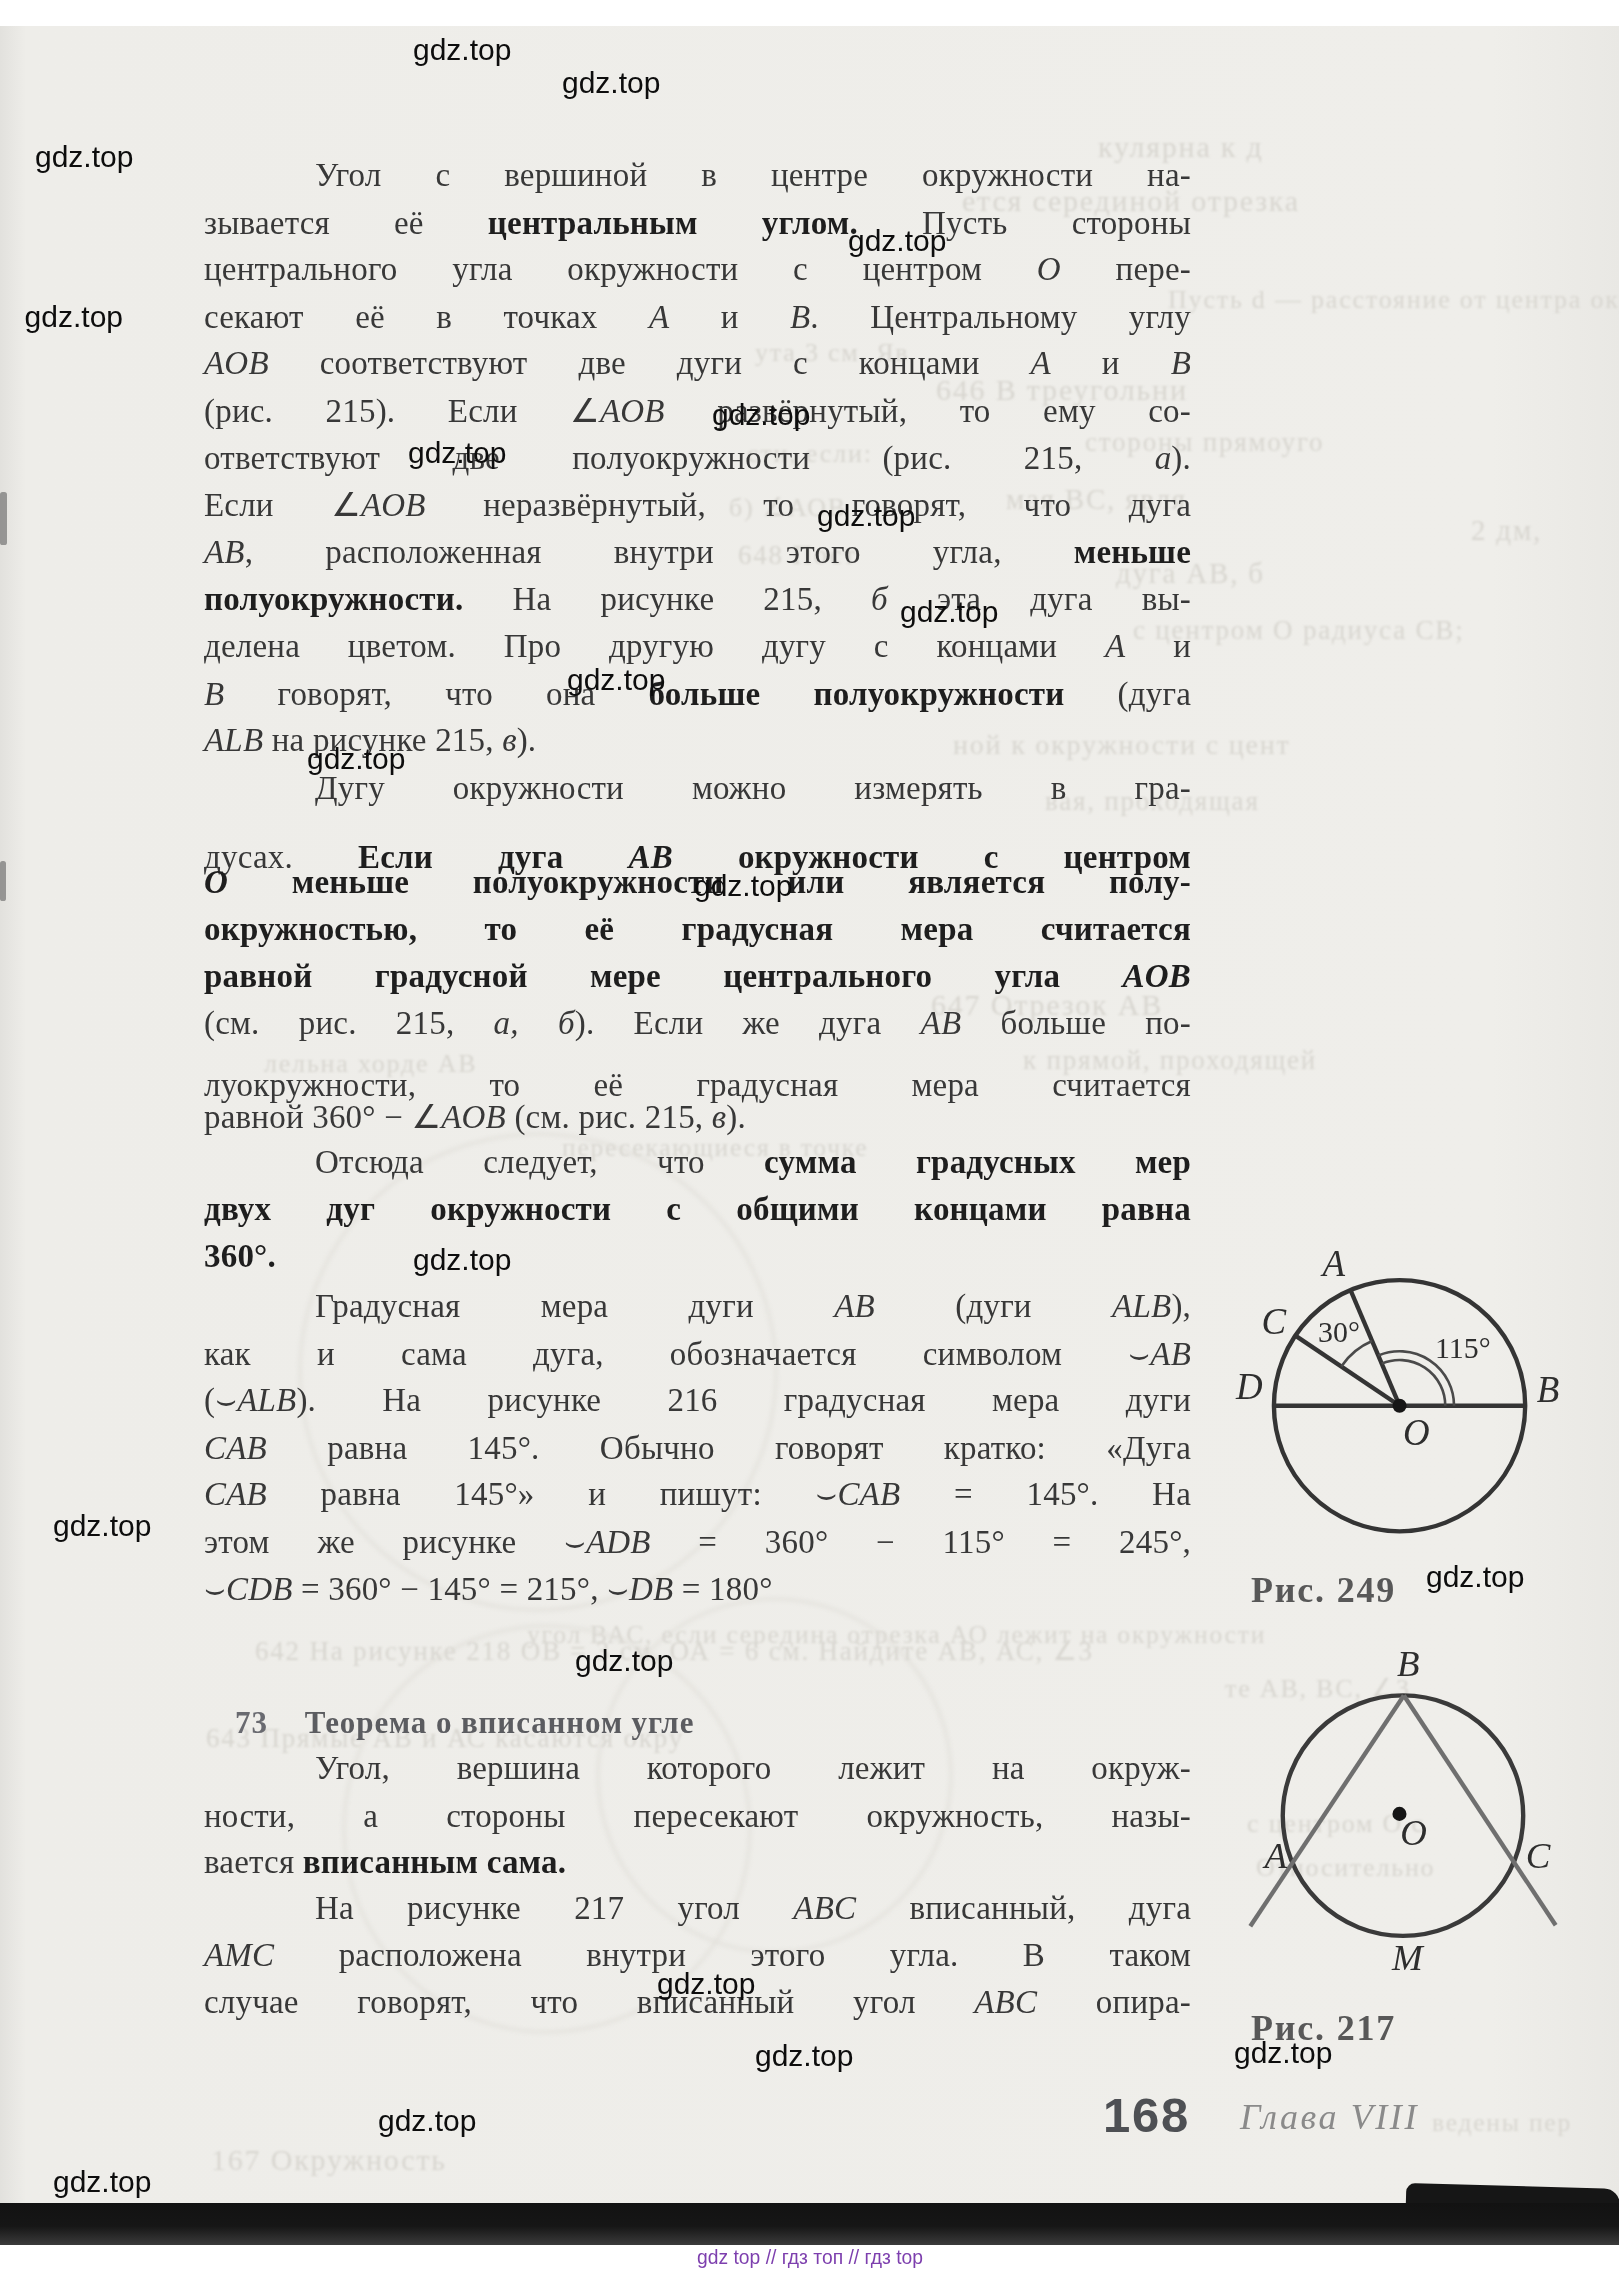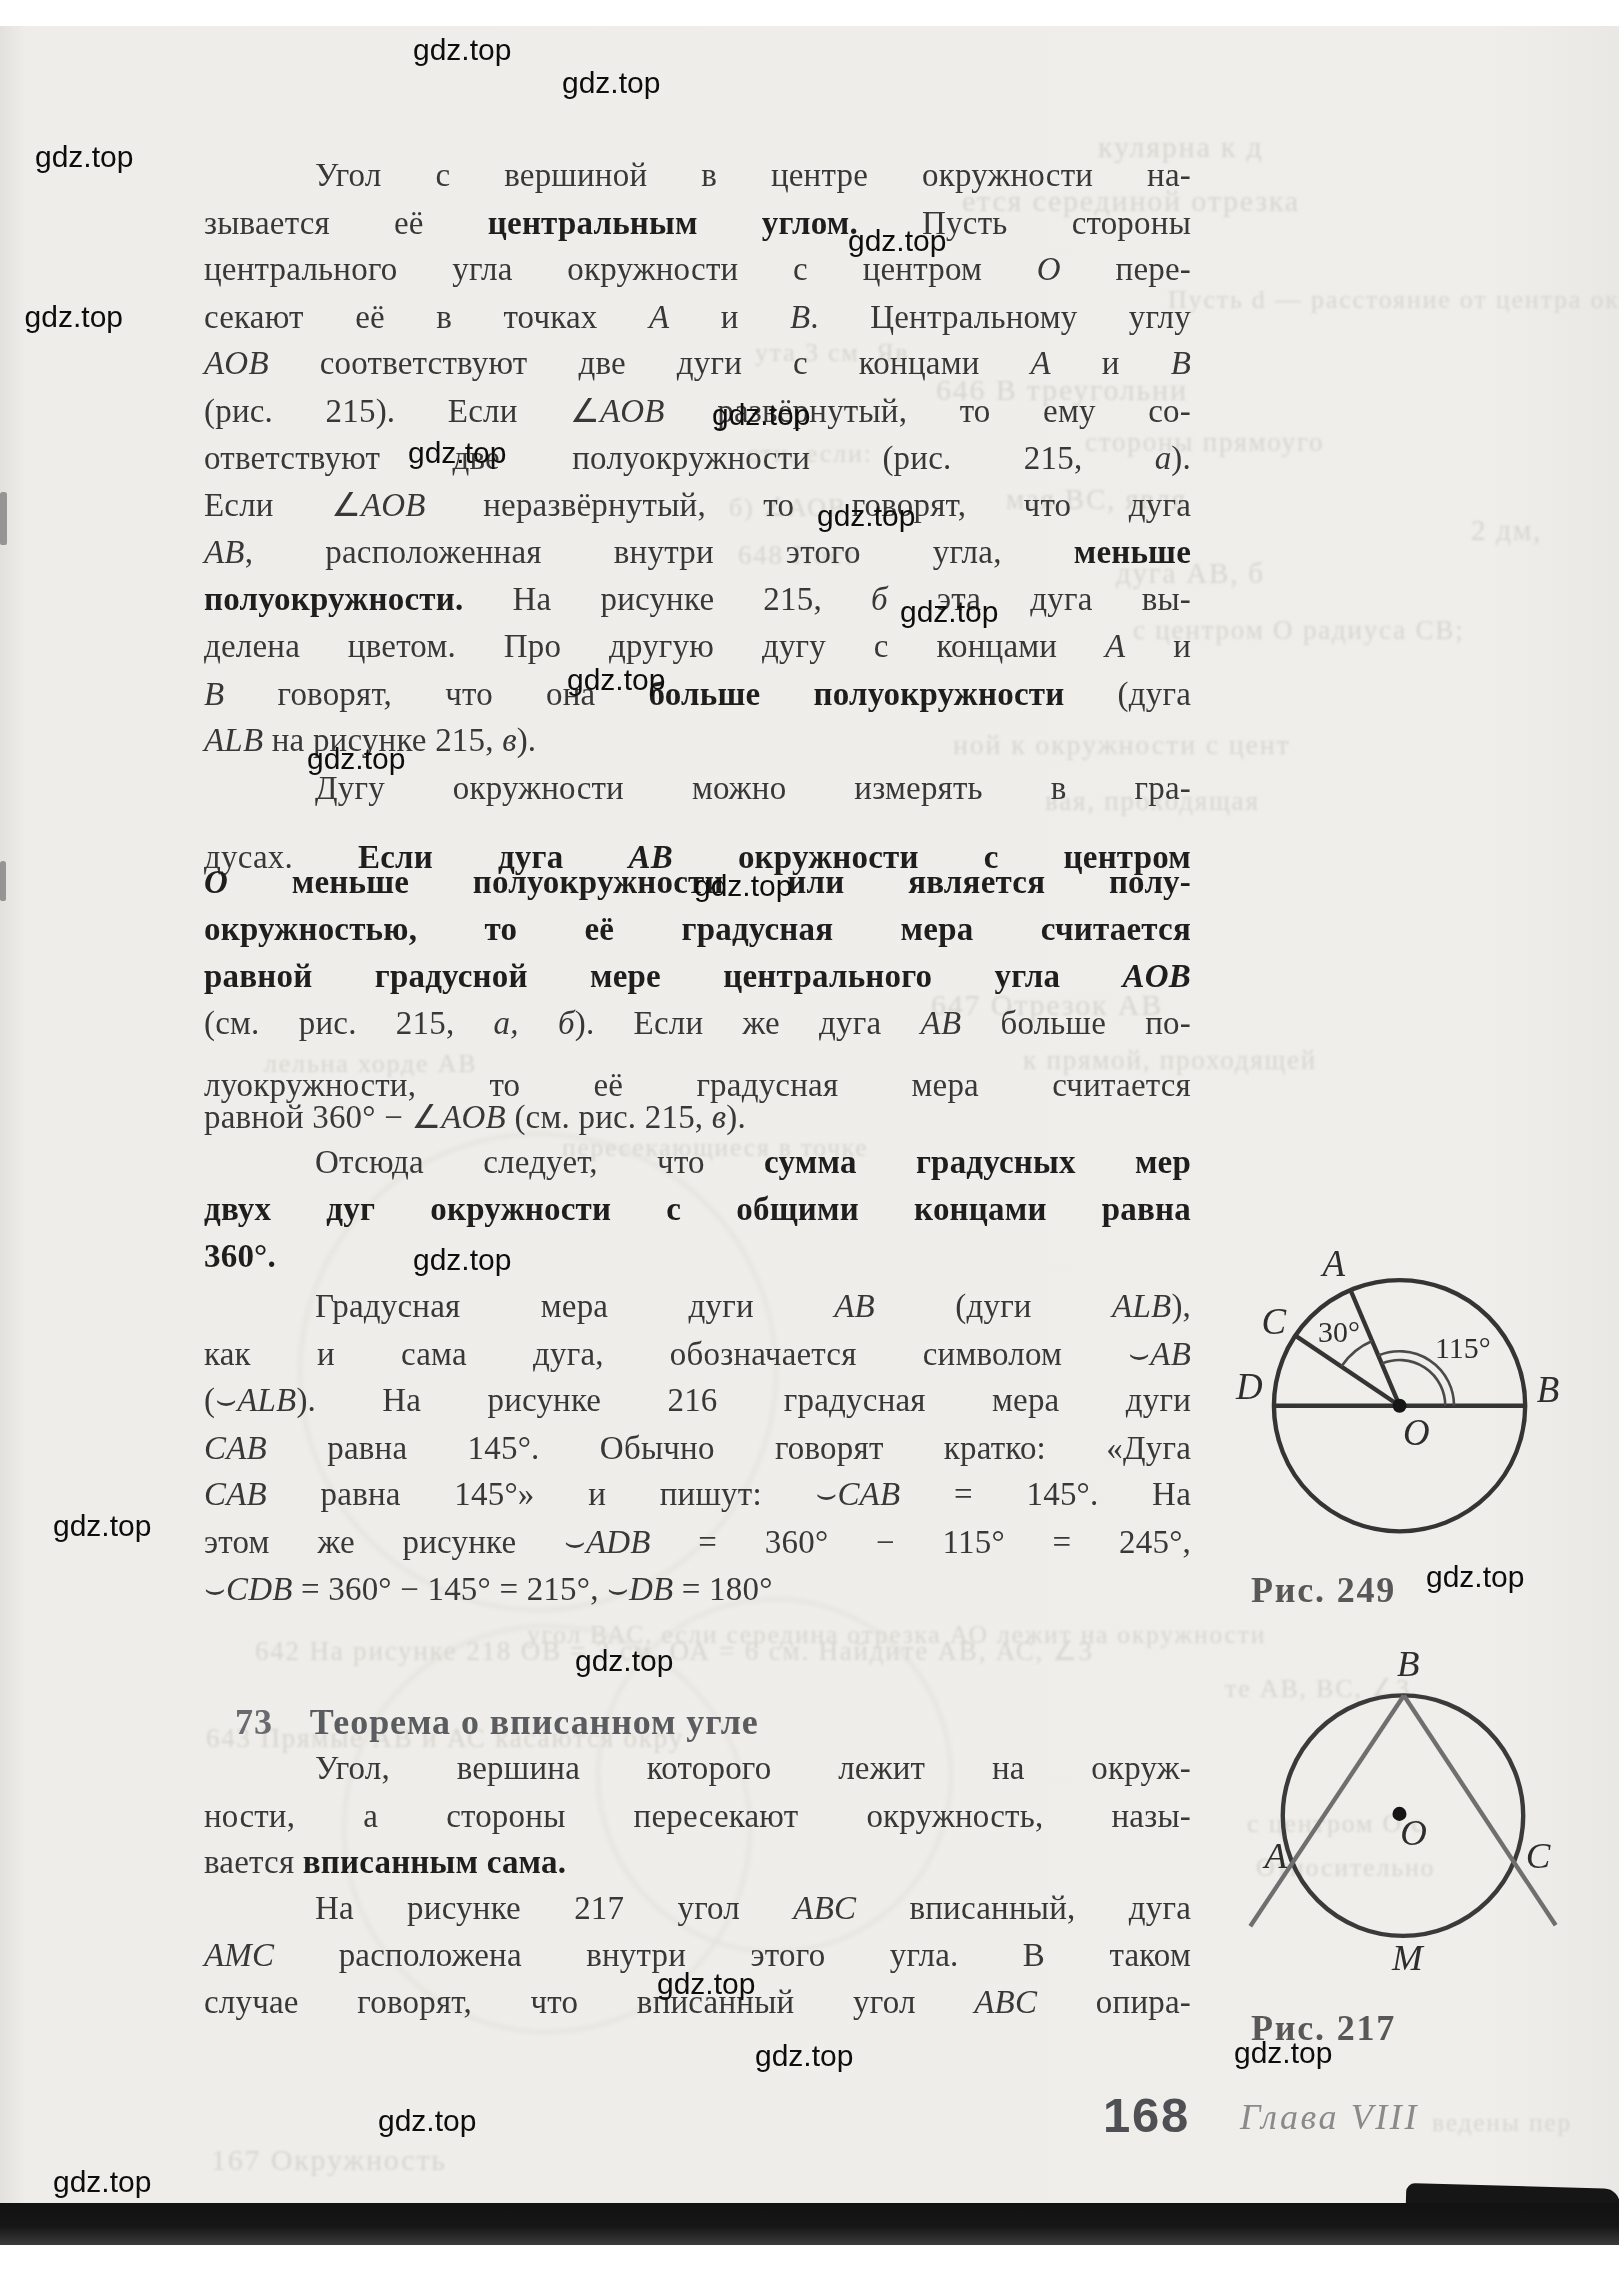--- a/index.html
+++ b/index.html
@@ -20,21 +20,21 @@
   
   .tline{position:absolute;left:204px;width:987px;height:46px;line-height:46px;
          font-size:33px;color:#383838;letter-spacing:0.2px;white-space:nowrap;
          box-sizing:border-box;}
   .tline.j{text-align:justify;text-align-last:justify;white-space:normal;}
   .tline.ind{padding-left:111px;}
   .tline b{color:#1e1e1e;}
   .sym{font-family:"DejaVu Sans","DejaVu Serif",sans-serif;}
   
   .sec{position:absolute;left:235px;top:1670px;height:53px;line-height:53px;white-space:nowrap;
-       font-weight:bold;color:#5b5c60;font-size:36px;letter-spacing:0.9px;}
+       font-weight:bold;color:#5b5c60;font-size:31px;letter-spacing:0.9px;}
   .sec .num{color:#696a70;margin-right:37px;}
   
   .wm{position:absolute;font-family:"Liberation Sans",sans-serif;font-size:30px;color:#0d0d0d;
       white-space:nowrap;}
   
   .fig{position:absolute;}
   .figcap{position:absolute;font-weight:bold;font-size:36px;color:#585858;letter-spacing:1.8px;
           white-space:nowrap;}
   
   .pagenum{position:absolute;left:1103px;top:2061px;font-family:"Liberation Sans",sans-serif;
@@ -193,15 +193,18 @@
         <span class="wm" style="left: 53px; top: 2139px;">gdz.top</span>
       </div>
 
     <div class="edge-nub" style="left:0;top:466px;width:7px;height:53px"></div>
     <div class="edge-nub" style="left:0;top:835px;width:6.1px;height:40px"></div>
   </div>
 
   <div class="band-blob"></div>
   <div class="band"></div>
 
+  <div class="footer">
+    <span>gdz top  //  гдз топ  //  гдз top</span>
+  </div>
 
 </div>
 
 
 </body></html>

